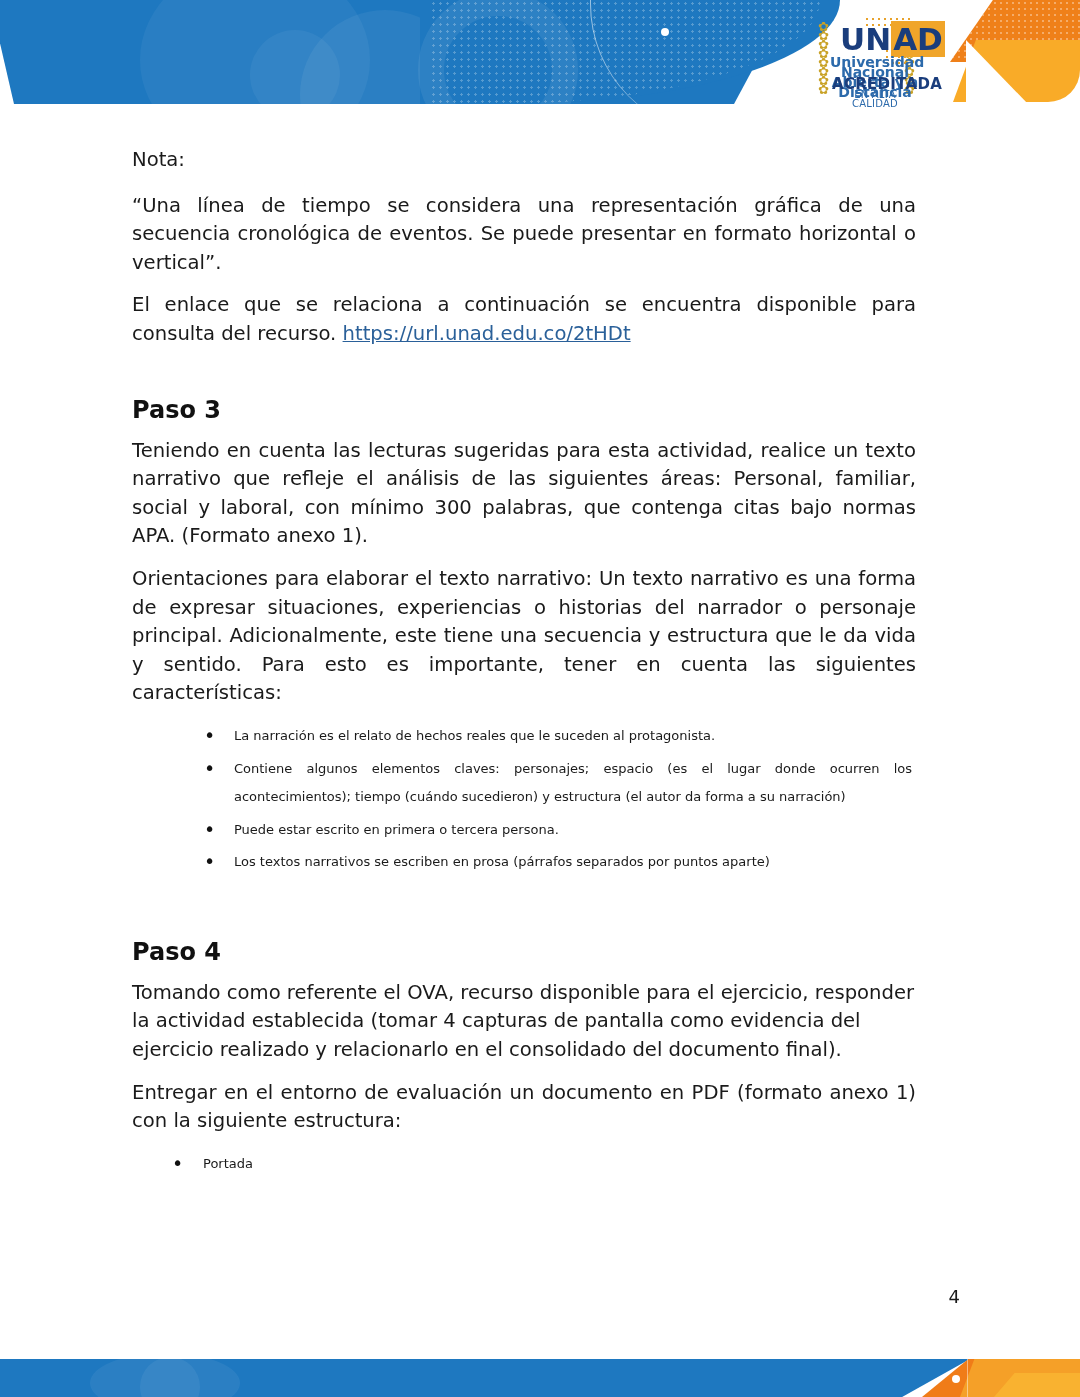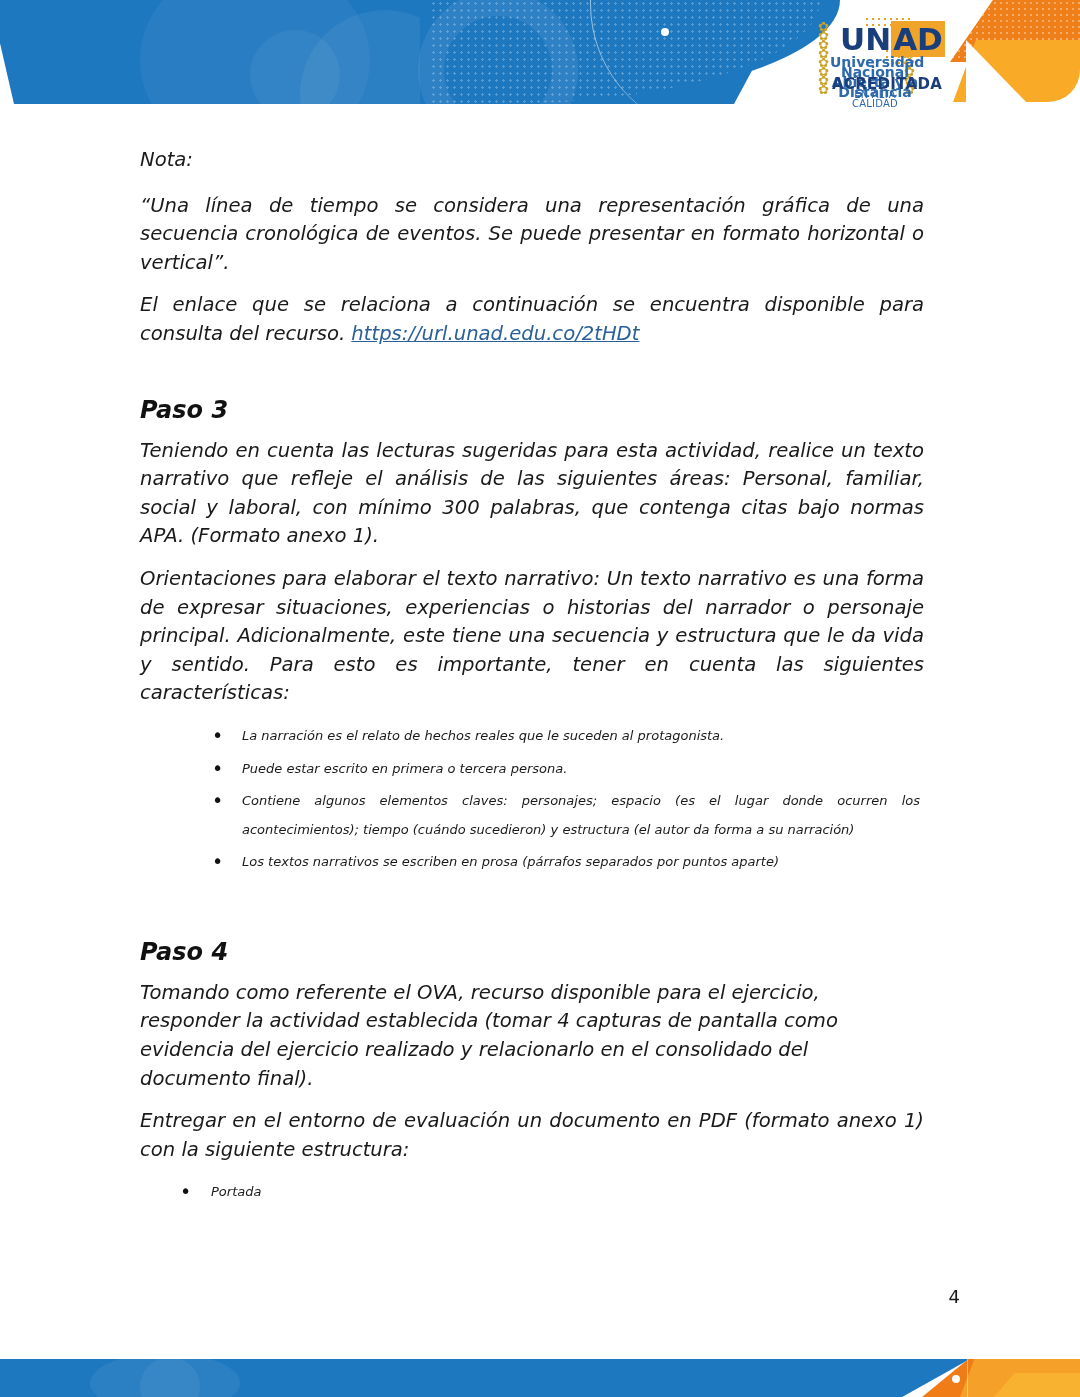--- a/index.html
+++ b/index.html
@@ -223,23 +223,22 @@
     font-size: 10px;
     color: #2c6aab;
     line-height: 9px;
     letter-spacing: 0.2px;
   }
 
   
   .content {
     position: absolute;
     top: 146px;
-    left: 140px;
+    left: 132px;
     width: 784px;
-    font-style: italic;
   }
   .para {
     font-size: 19.6px;
     line-height: 28.6px;
     color: #1a1a1a;
     margin: 0 0 14px 0;
     text-align: justify;
   }
   .para.left { text-align: left; }
   .nota {
@@ -435,22 +434,22 @@
     <div class="spacer-lg"></div>
 
     <p class="heading">Paso 3</p>
 
     <p class="para">Teniendo en cuenta las lecturas sugeridas para esta actividad, realice un texto narrativo que refleje el análisis de las siguientes áreas: Personal, familiar, social y laboral, con mínimo 300 palabras, que contenga citas bajo normas APA. (Formato anexo 1).</p>
 
     <p class="para">Orientaciones para elaborar el texto narrativo:  Un texto narrativo es una forma de expresar situaciones, experiencias o historias del narrador o personaje principal. Adicionalmente, este tiene una secuencia y estructura que le da vida y sentido. Para esto es importante, tener en cuenta las siguientes características:</p>
 
     <ul class="bullets">
       <li>La narración es el relato de hechos reales que le suceden al protagonista.</li>
+      <li>Contiene algunos elementos claves: personajes; espacio (es el lugar donde ocurren los acontecimientos); tiempo (cuándo sucedieron) y estructura (el autor da forma a su narración)</li>
       <li>Puede estar escrito en primera o tercera persona.</li>
-      <li>Contiene algunos elementos claves: personajes; espacio (es el lugar donde ocurren los acontecimientos); tiempo (cuándo sucedieron) y estructura (el autor da forma a su narración)</li>
       <li>Los textos narrativos se escriben en prosa (párrafos separados por puntos aparte)</li>
     </ul>
 
     <div class="spacer-lg"></div>
     <div class="spacer-md"></div>
 
     <p class="heading">Paso 4</p>
 
     <p class="para left">Tomando como referente el OVA, recurso disponible para el ejercicio, responder la actividad establecida (tomar 4 capturas de pantalla como evidencia del ejercicio realizado y relacionarlo en el consolidado del documento final).</p>
 

